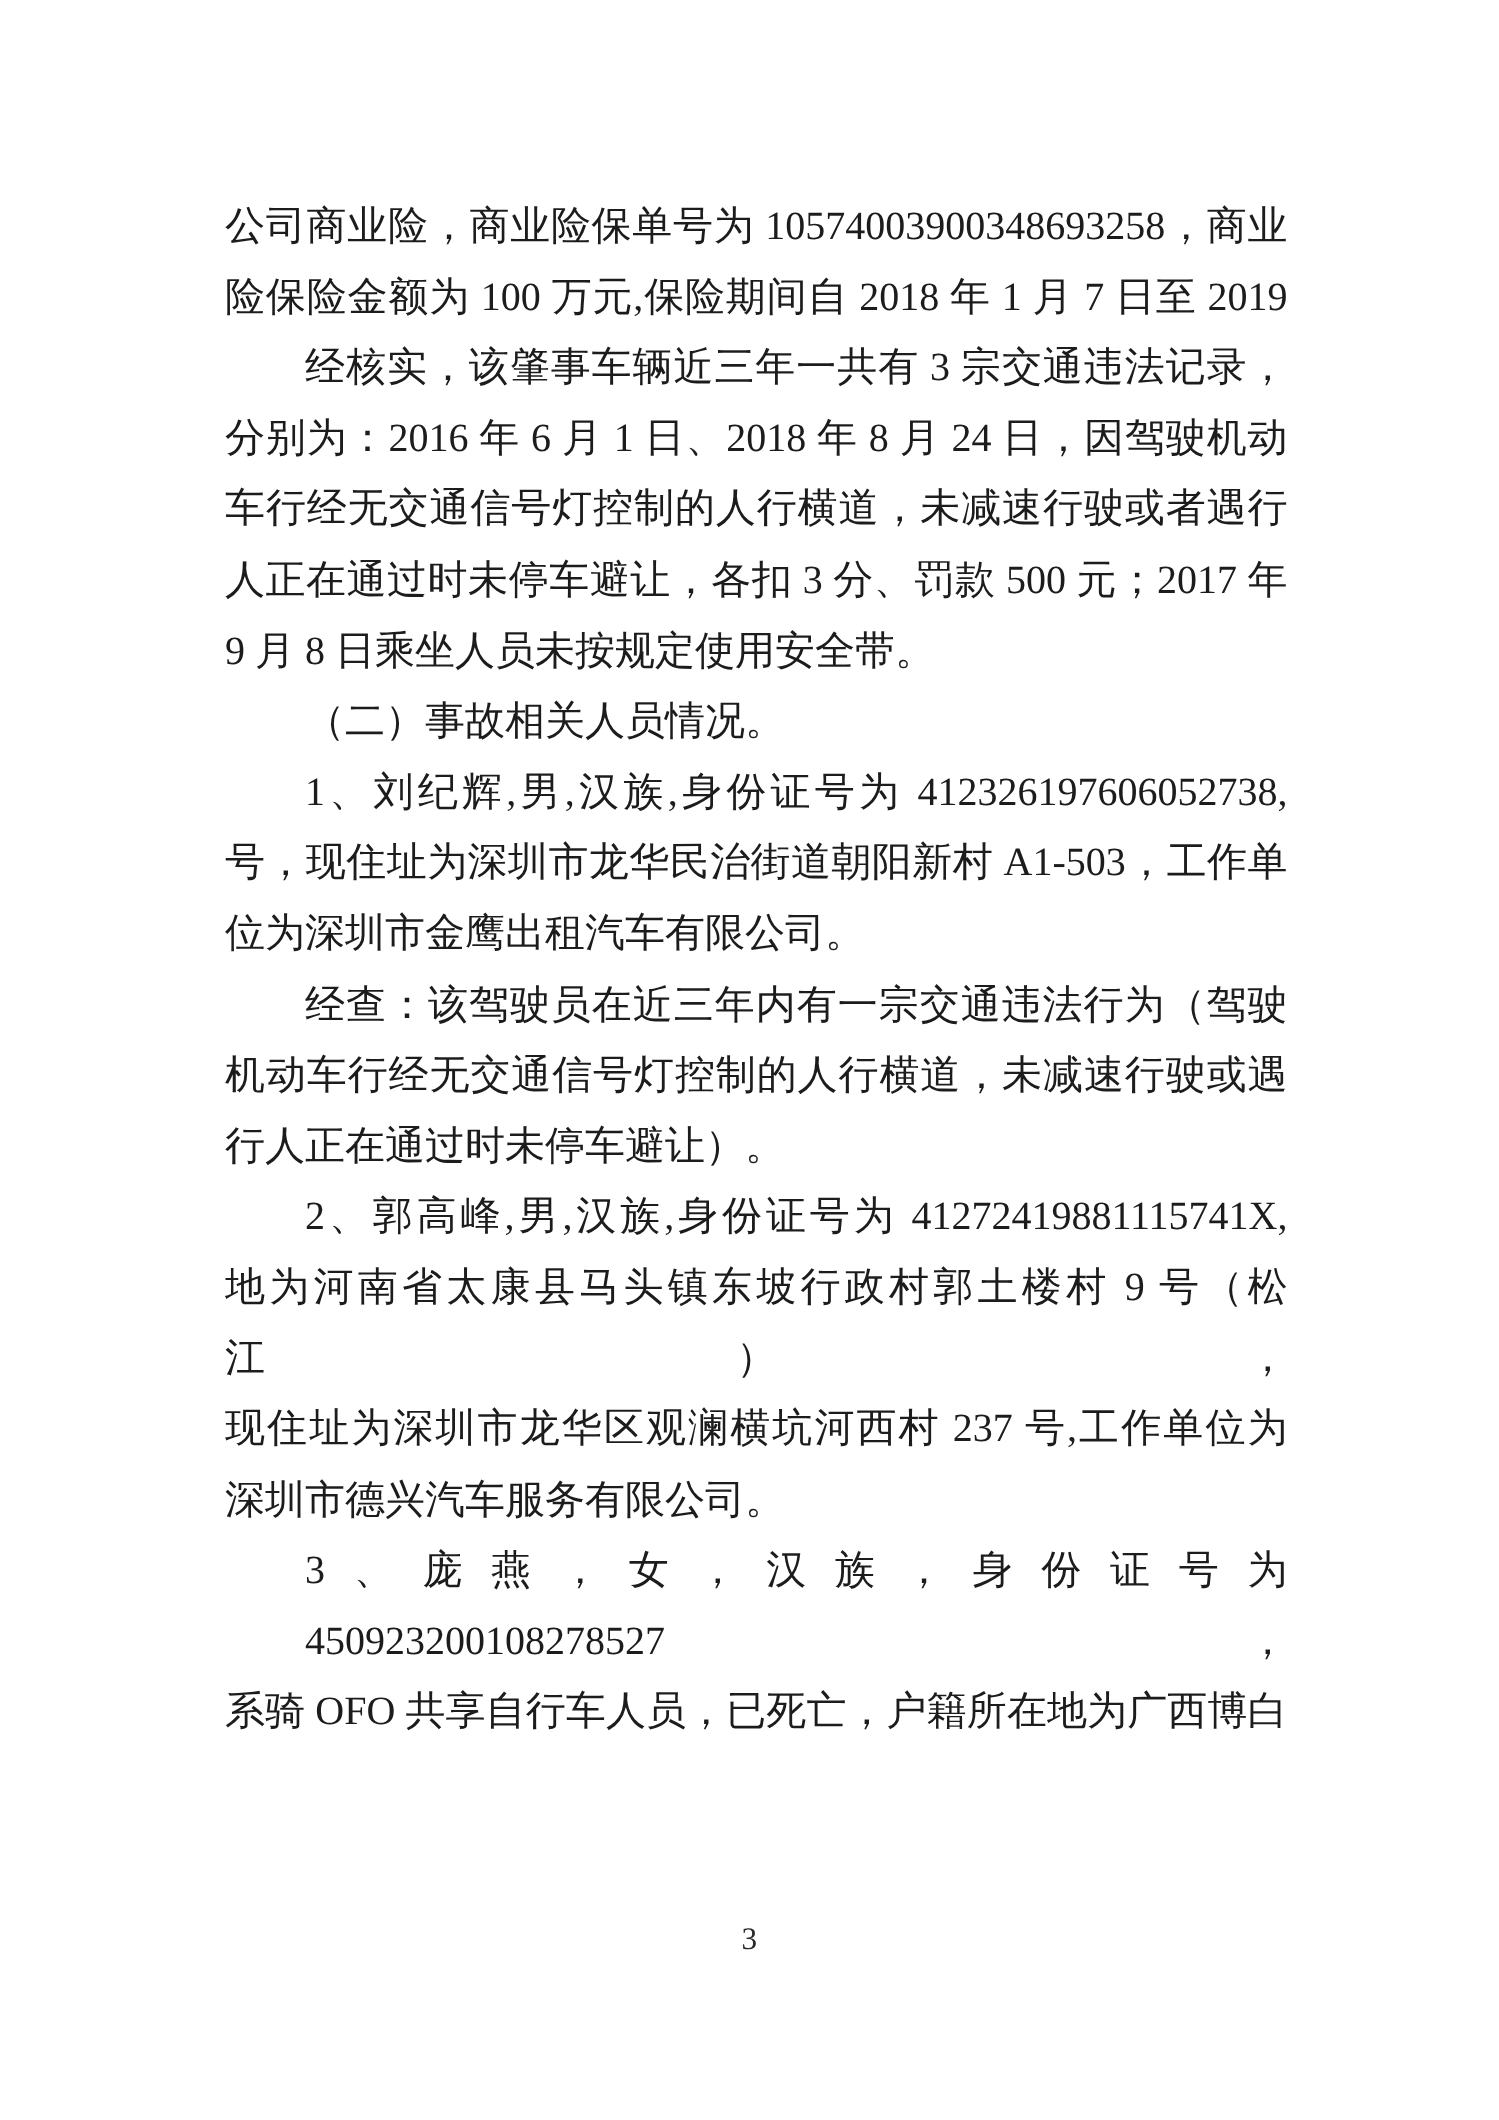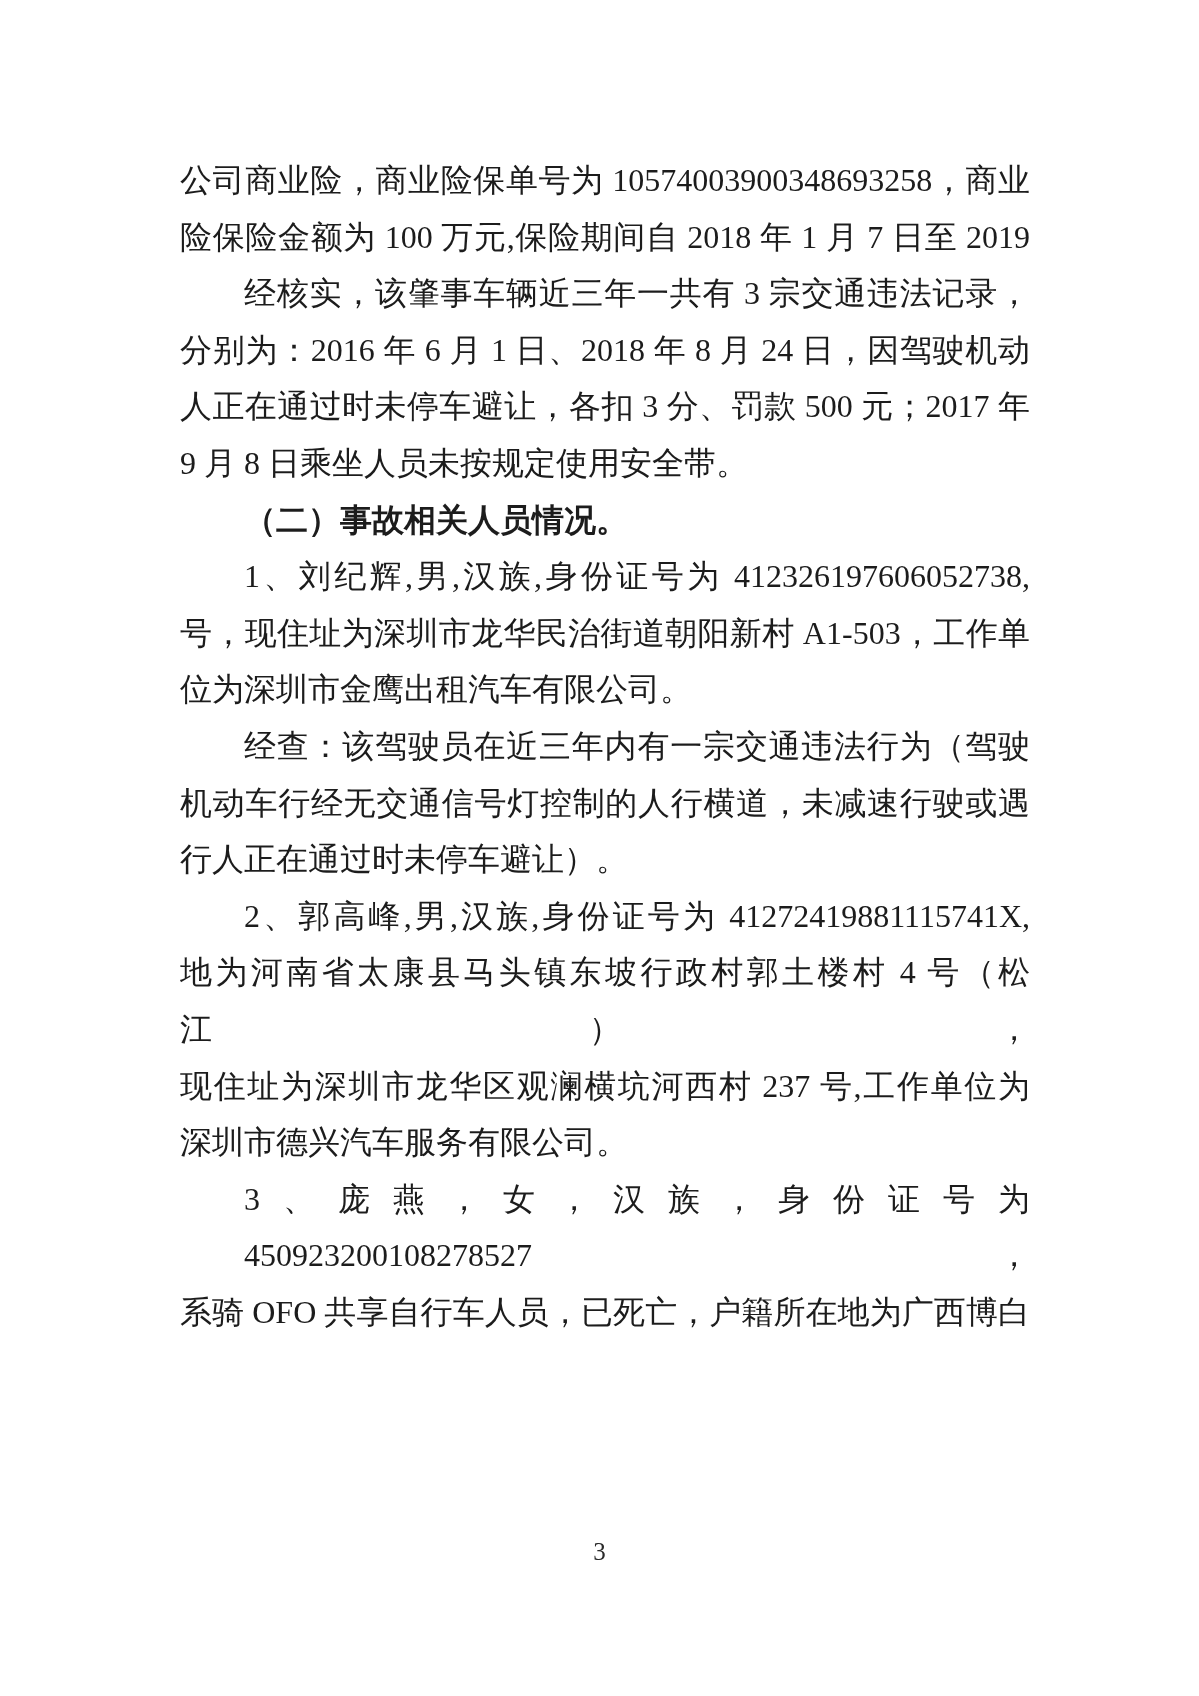--- a/index.html
+++ b/index.html
@@ -32,21 +32,21 @@
     white-space: pre-wrap;
   }
   .line.fill {
     text-align-last: justify;
   }
   .line.indent {
     padding-left: 64px;
     box-sizing: border-box;
   }
   .line.bold {
-    font-weight: 700;
+    font-weight: 400;
   }
   .page-number {
     position: absolute;
     left: 0;
     top: 1538px;
     width: 100%;
     text-align: center;
     font-size: 25px;
     color: #2a2a2a;
     font-family: "Liberation Serif", "DejaVu Serif", serif;
@@ -54,30 +54,31 @@
 </style>
 </head>
 <body>
 
 <div class="page">
   <div class="content" id="lines-container">
       <div class="line fill">公司商业险，商业险保单号为 10574003900348693258，商业</div>
       <div class="line fill">险保险金额为 100 万元,保险期间自 2018 年 1 月 7 日至 2019</div>
       <div class="line indent fill">经核实，该肇事车辆近三年一共有 3 宗交通违法记录，</div>
       <div class="line fill">分别为：2016 年 6 月 1 日、2018 年 8 月 24 日，因驾驶机动</div>
+      <div class="line fill">车行经无交通信号灯控制的人行横道，未减速行驶或者遇行</div>
       <div class="line fill">人正在通过时未停车避让，各扣 3 分、罚款 500 元；2017 年</div>
       <div class="line">9 月 8 日乘坐人员未按规定使用安全带。</div>
       <div class="line indent bold">（二）事故相关人员情况。</div>
       <div class="line indent fill">1、刘纪辉,男,汉族,身份证号为 412326197606052738,</div>
       <div class="line fill">号，现住址为深圳市龙华民治街道朝阳新村 A1-503，工作单</div>
       <div class="line">位为深圳市金鹰出租汽车有限公司。</div>
       <div class="line indent fill">经查：该驾驶员在近三年内有一宗交通违法行为（驾驶</div>
       <div class="line fill">机动车行经无交通信号灯控制的人行横道，未减速行驶或遇</div>
       <div class="line">行人正在通过时未停车避让）。</div>
       <div class="line indent fill">2、郭高峰,男,汉族,身份证号为 41272419881115741X,</div>
-      <div class="line fill">地为河南省太康县马头镇东坡行政村郭土楼村 4 号（松江），</div>
+      <div class="line fill">地为河南省太康县马头镇东坡行政村郭土楼村 9 号（松江），</div>
       <div class="line fill">现住址为深圳市龙华区观澜横坑河西村 237 号,工作单位为</div>
       <div class="line">深圳市德兴汽车服务有限公司。</div>
       <div class="line indent fill">3、庞燕，女，汉族，身份证号为 450923200108278527，</div>
       <div class="line fill">系骑 OFO 共享自行车人员，已死亡，户籍所在地为广西博白</div>
     </div>
   <div class="page-number">3</div>
 </div>
 
 </body></html>

